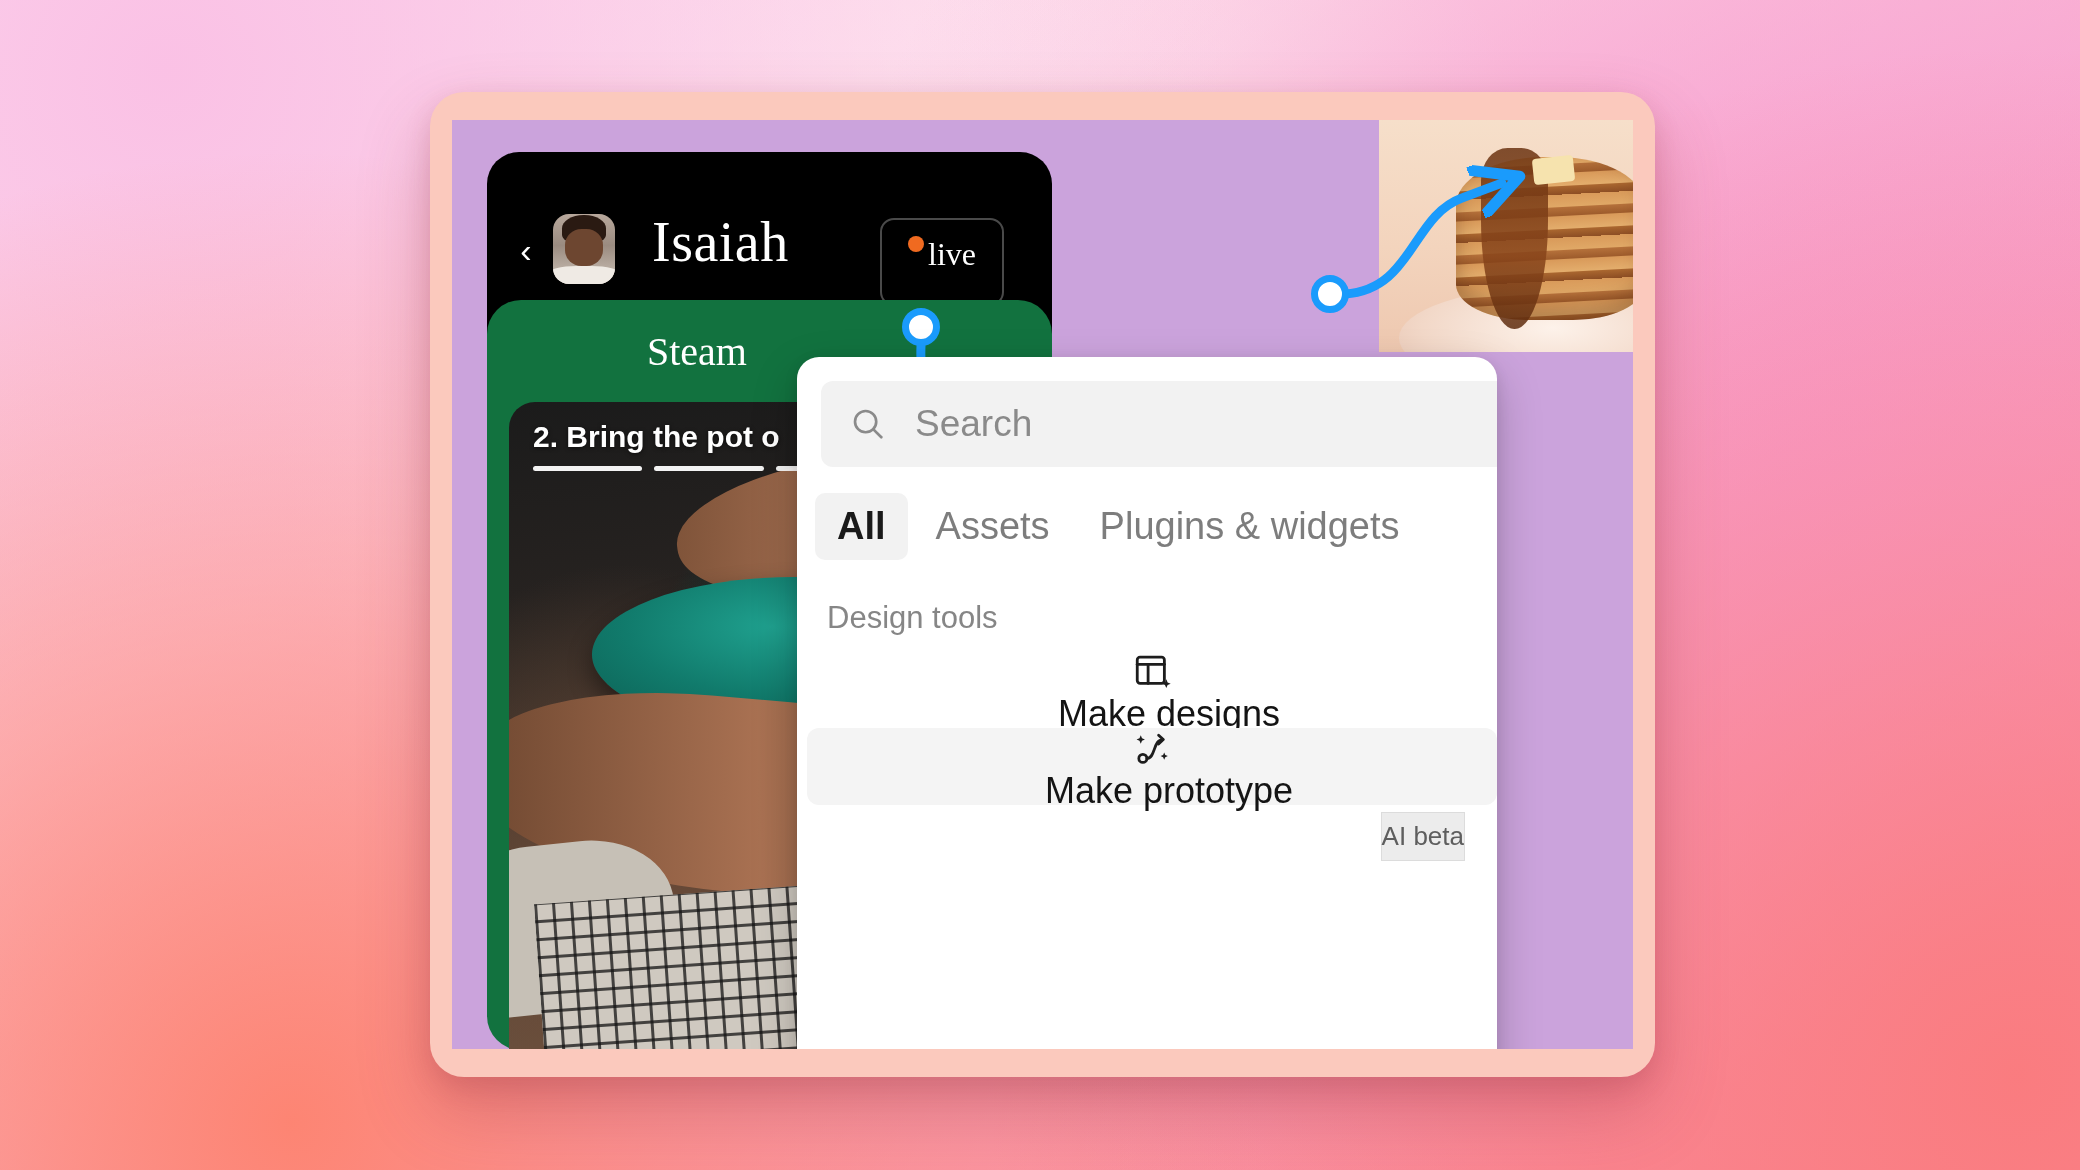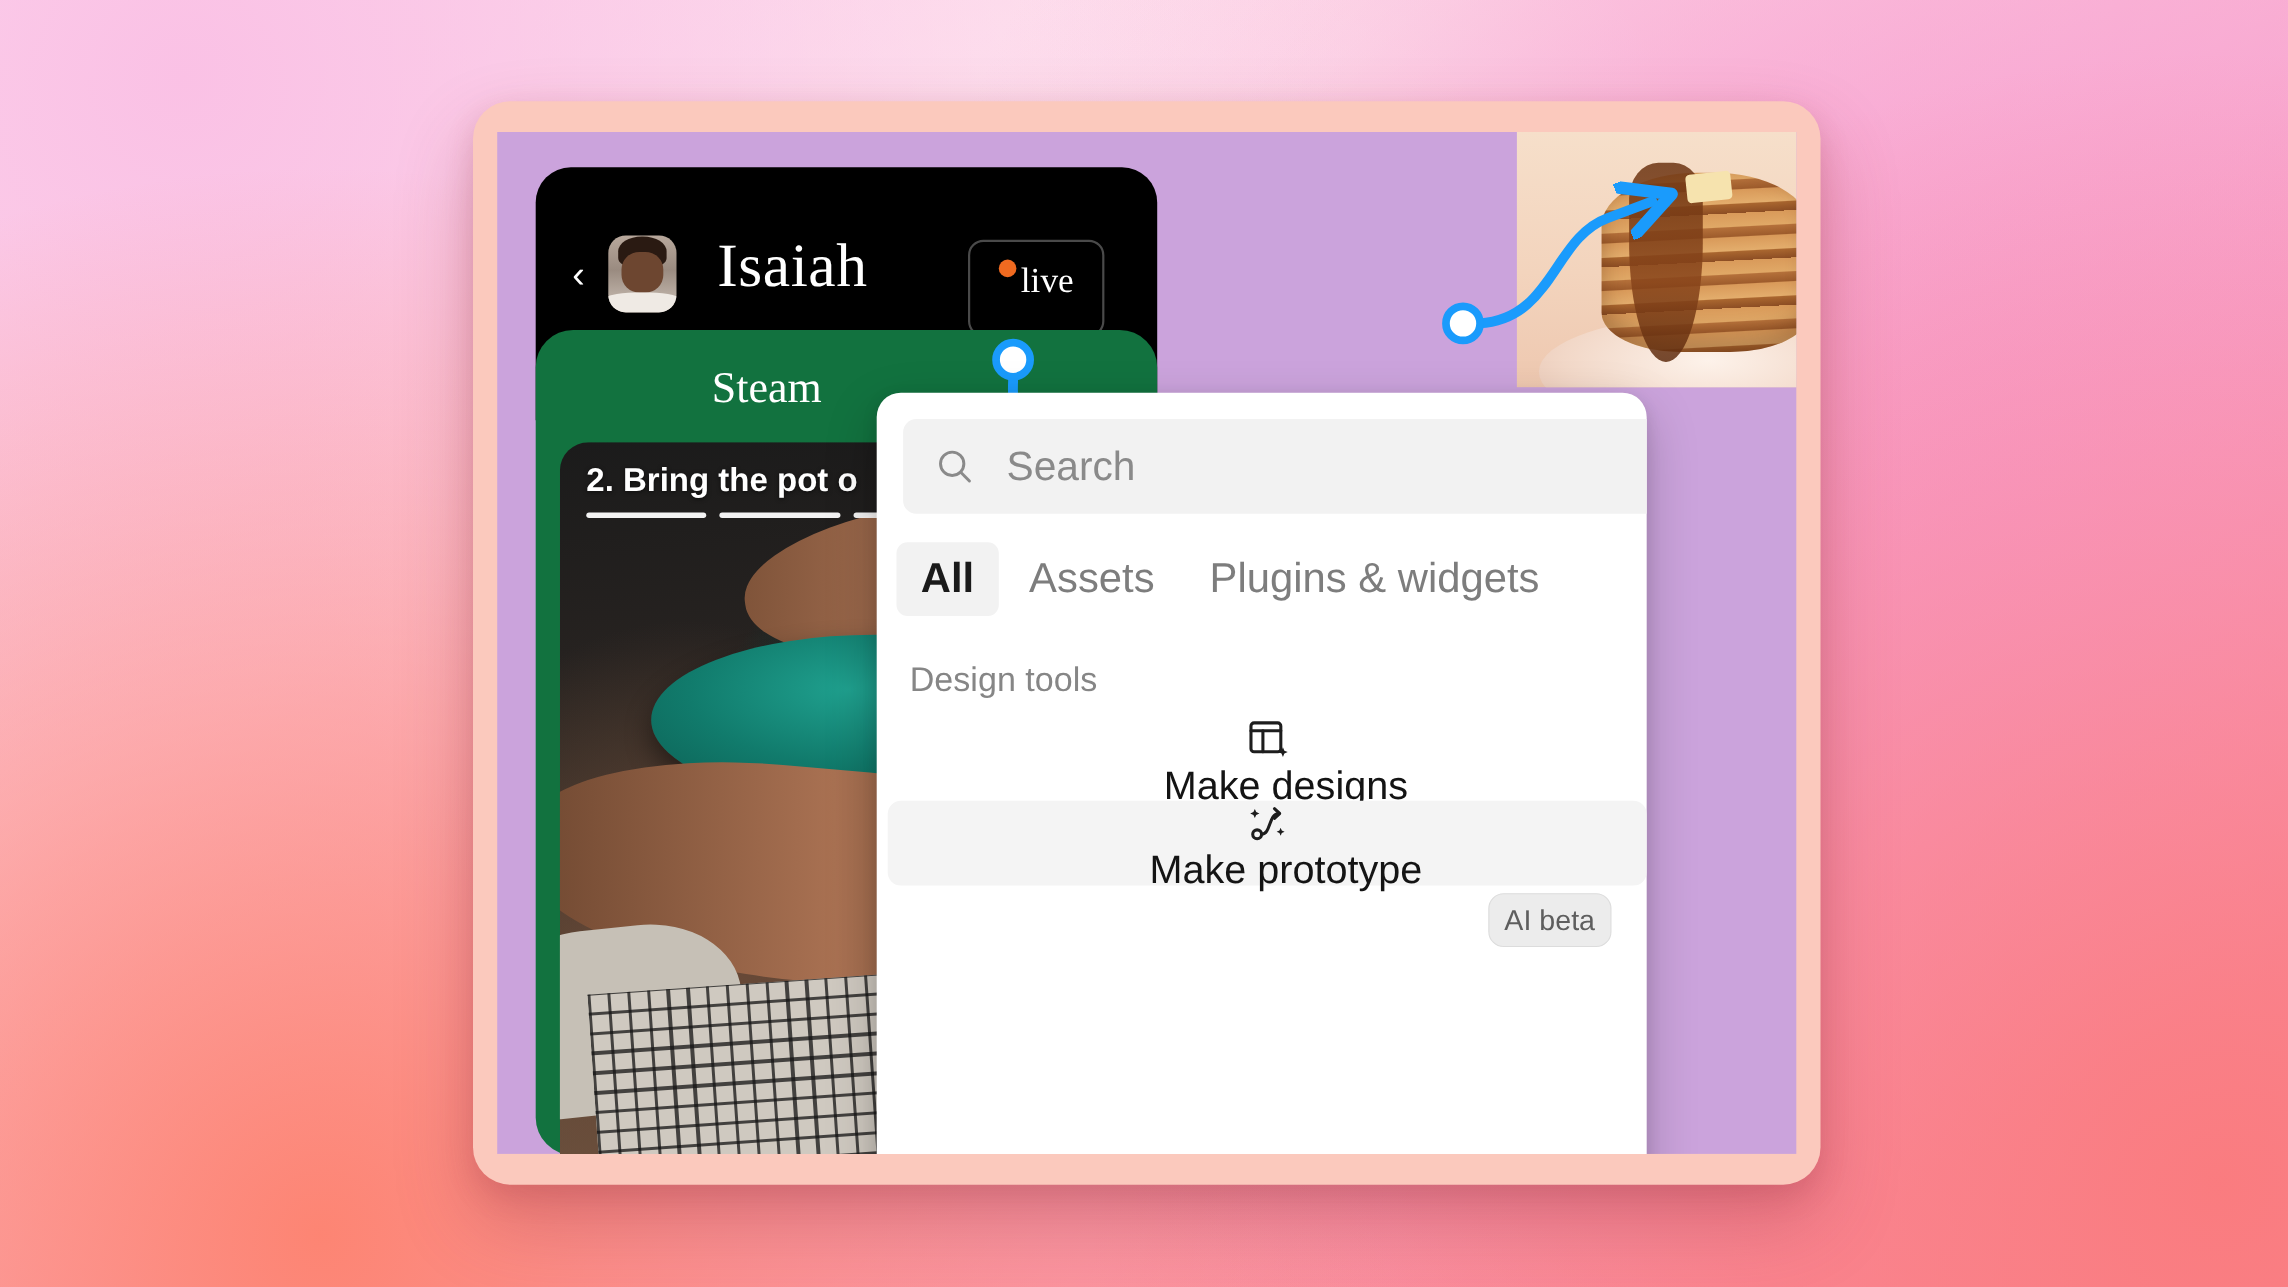--- a/index.html
+++ b/index.html
@@ -401,22 +401,22 @@
     color: #141414;
     white-space: nowrap;
   }
   .menu-badge {
     margin-left: auto;
     margin-right: 14px;
     font-size: 26px;
     color: #5e5e5e;
     background: #ececec;
     border: 1px solid #dcdcdc;
-    border-radius: 14px;
-    padding: 8px 14px;
+    border-radius: 0;
+    padding: 8px 0;
     white-space: nowrap;
   }
 </style>
 </head>
 <body>
 
 <div id="stage">
 
   <div id="frame">
     <div id="canvas">

